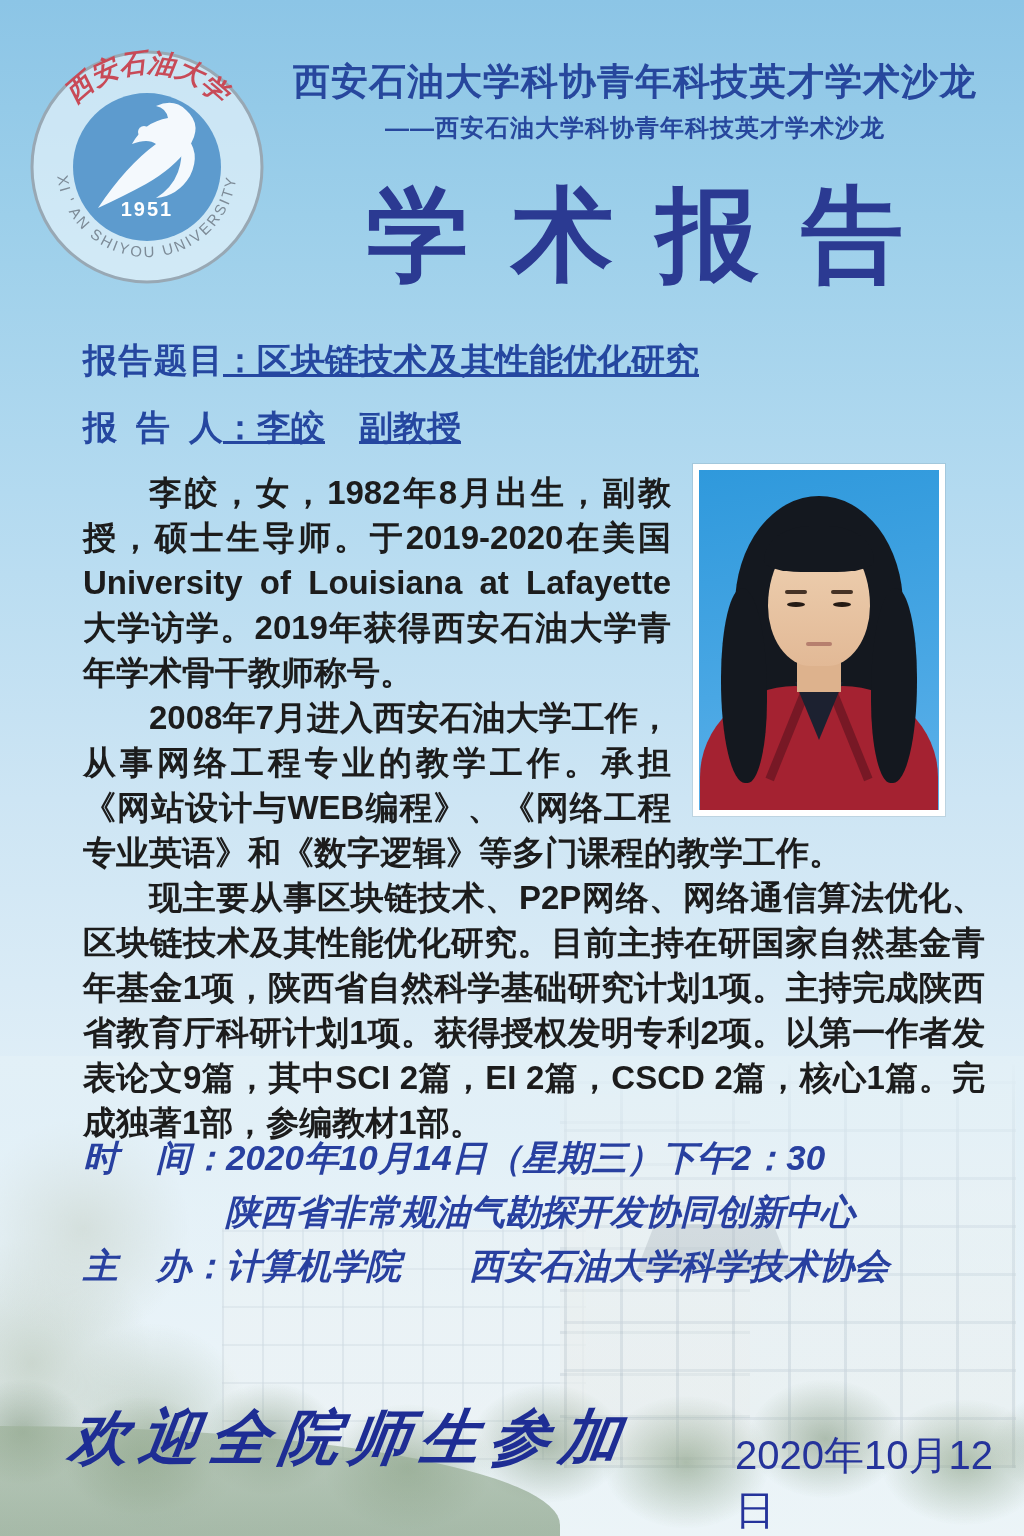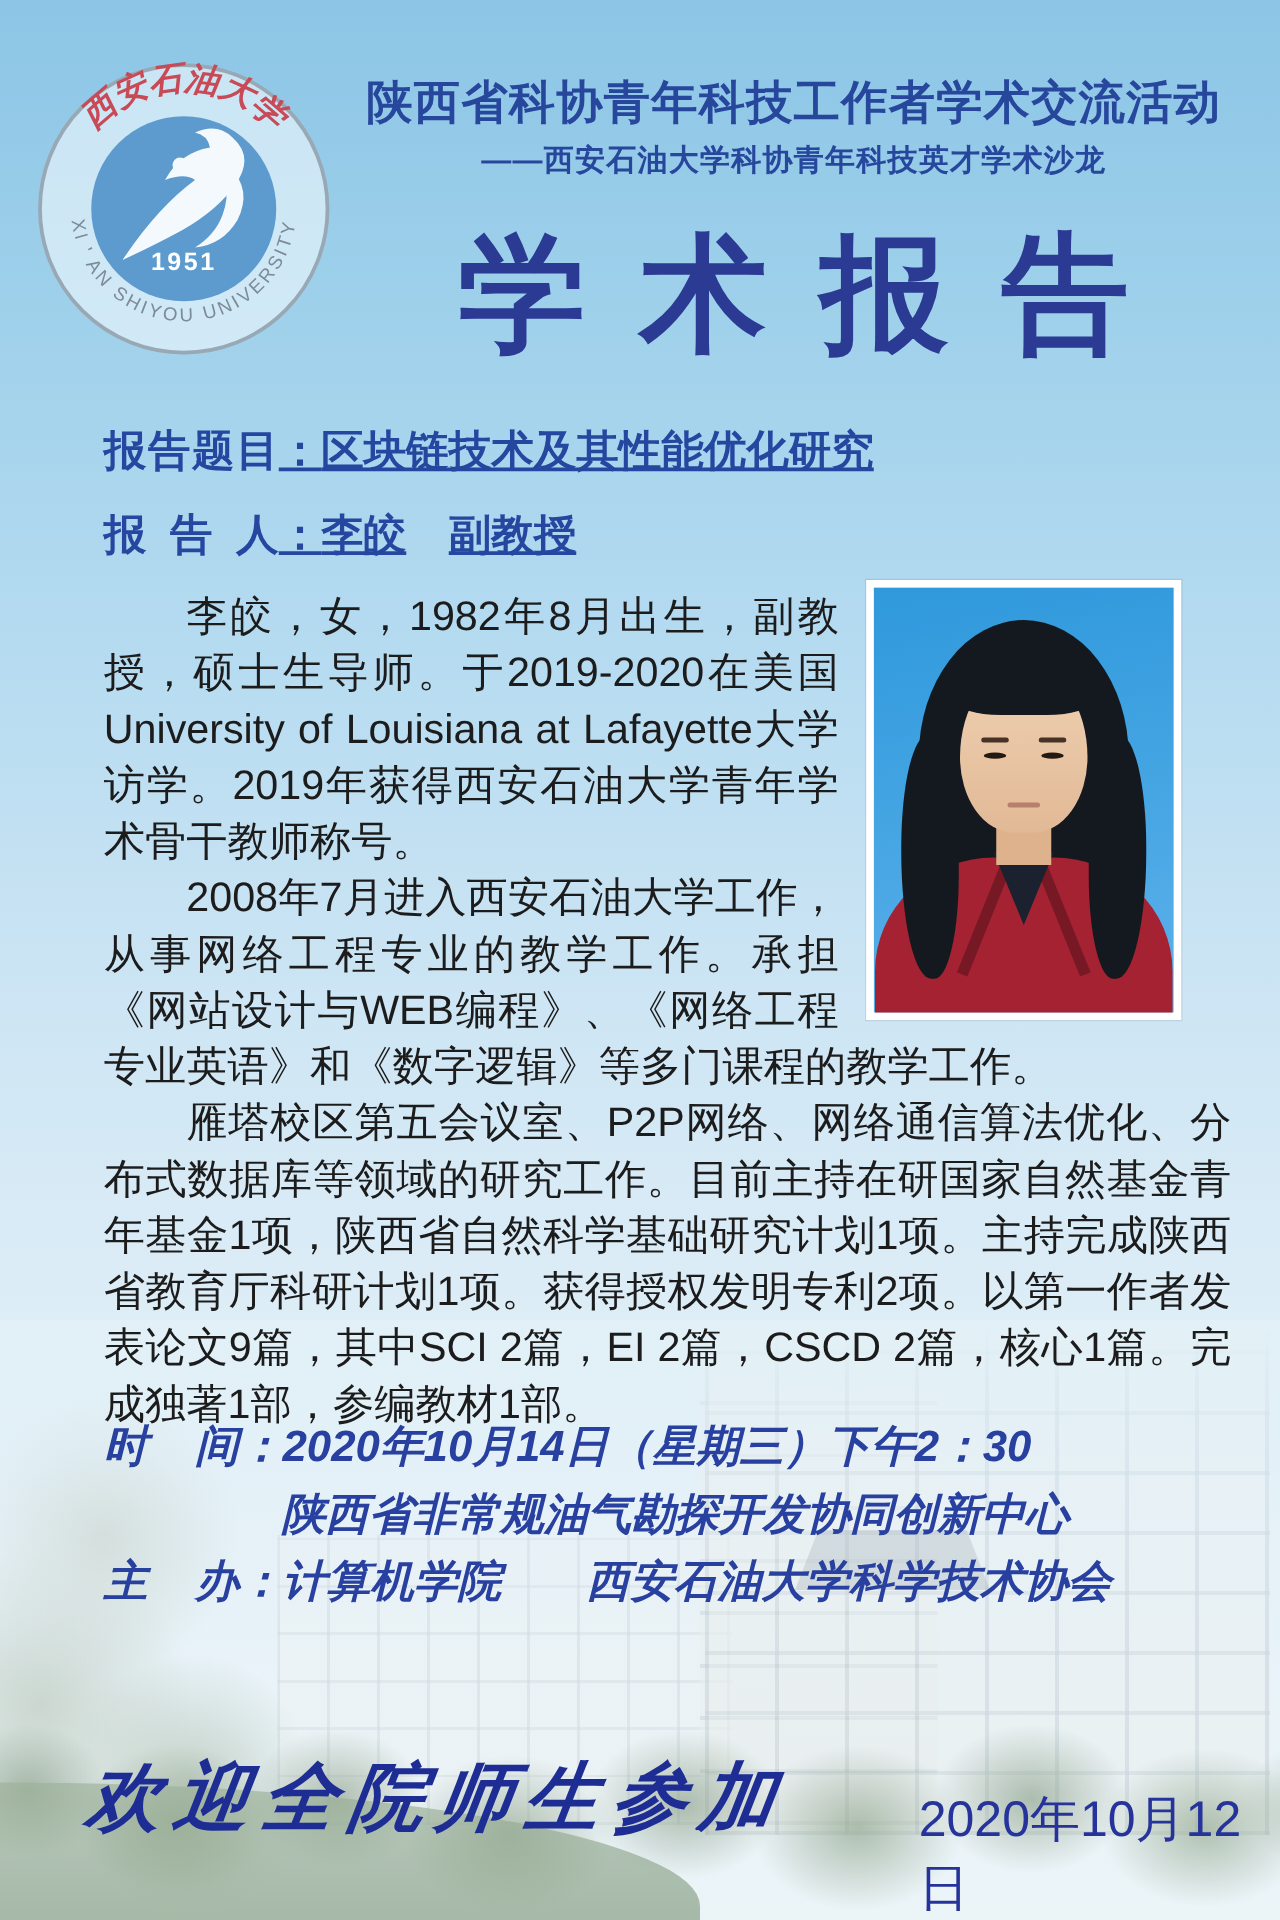--- a/index.html
+++ b/index.html
@@ -59,21 +59,21 @@
   .big-title { position:absolute; left:280px; top:168px; width:710px; text-align:center;
     font-family:"Liberation Serif", serif; font-weight:bold; font-size:102px; letter-spacing:.42em;
     text-indent:.42em; color:#2b3a92; }
   
   .meta { position:absolute; left:83px; top:338px; color:#2547a0; font-weight:bold; font-size:34px;text-decoration:underline; }
   .meta-row { margin:0 0 21px 0; white-space:nowrap; }
   .jlabel { display:inline-block; width:140px; text-align:justify; text-align-last:justify; vertical-align:bottom; }
   .sp-title { margin-left:34px; }
   
   .bio { position:absolute; left:83px; top:470px; width:902px; font-size:33px; line-height:45px;
-    color:#1c1c1c; text-align:justify; }
+    color:#1c1c1c; text-align:justify;font-weight:bold; }
   .bio p { margin:0; text-indent:2em; }
   .photo-frame { float:right; width:240px; height:340px; border:6px solid #ffffff;
     margin:-6px 40px 12px 22px; position:relative; overflow:hidden;
     background:linear-gradient(170deg,#2f99dc 0%,#49a7e4 60%,#5db1ea 100%);
     box-shadow:0 0 0 1px rgba(0,0,0,.08); }
   .ph-hair    { position:absolute; left:50%; top:26px; transform:translateX(-50%); width:168px; height:300px;
                 background:#14181f; border-radius:52% 52% 18% 18% / 38% 38% 30% 30%; }
   .ph-coat    { position:absolute; left:50%; bottom:-6px; transform:translateX(-50%); width:238px; height:130px;
                 background:#a42231; border-radius:40% 40% 0 0 / 70% 70% 0 0; }
   .ph-lapel-l { position:absolute; left:84px;  top:218px; width:9px; height:95px; background:#771825; transform:rotate(22deg); }
@@ -140,21 +140,21 @@
         <text font-size="27" font-weight="bold" font-style="italic" fill="#c84a57" font-family="Liberation Serif, serif">
           <textPath href="#arcTop" startOffset="50%" text-anchor="middle">西安石油大学</textPath>
         </text>
         <text font-size="15" letter-spacing="2.5" fill="#7d8b97" font-family="Liberation Sans, sans-serif">
           <textPath href="#arcBot" startOffset="50%" text-anchor="middle">XI ' AN  SHIYOU  UNIVERSITY</textPath>
         </text>
       </svg>
     </div>
 
     <div class="hdr">
-      <div class="hdr-line1">陕西省科协青年科技工作者学术交流活动</div>
+      <div class="hdr-line1">西安石油大学科协青年科技英才学术沙龙</div>
       <div class="hdr-line2">——西安石油大学科协青年科技英才学术沙龙</div>
     </div>
     <div class="big-title">学术报告</div>
 
     <div class="meta">
       <div class="meta-row">
         <span class="jlabel">报告题目</span><span>：</span><span>区块链技术及其性能优化研究</span>
       </div>
       <div class="meta-row">
         <span class="jlabel">报告人</span><span>：</span><span>李皎</span><span class="sp-title">副教授</span>
@@ -174,21 +174,21 @@
         <div class="ph-face"></div>
         <div class="ph-fringe"></div>
         <div class="ph-brow-l"></div>
         <div class="ph-brow-r"></div>
         <div class="ph-eye-l"></div>
         <div class="ph-eye-r"></div>
         <div class="ph-mouth"></div>
       </div>
       <p>李皎，女，1982年8月出生，副教授，硕士生导师。于2019-2020在美国University of Louisiana at Lafayette大学访学。2019年获得西安石油大学青年学术骨干教师称号。</p>
       <p>2008年7月进入西安石油大学工作，从事网络工程专业的教学工作。承担《网站设计与WEB编程》、《网络工程专业英语》和《数字逻辑》等多门课程的教学工作。</p>
-      <p>雁塔校区第五会议室、P2P网络、网络通信算法优化、分布式数据库等领域的研究工作。目前主持在研国家自然基金青年基金1项，陕西省自然科学基础研究计划1项。主持完成陕西省教育厅科研计划1项。获得授权发明专利2项。以第一作者发表论文9篇，其中SCI 2篇，EI 2篇，CSCD 2篇，核心1篇。完成独著1部，参编教材1部。</p>
+      <p>现主要从事区块链技术、P2P网络、网络通信算法优化、区块链技术及其性能优化研究。目前主持在研国家自然基金青年基金1项，陕西省自然科学基础研究计划1项。主持完成陕西省教育厅科研计划1项。获得授权发明专利2项。以第一作者发表论文9篇，其中SCI 2篇，EI 2篇，CSCD 2篇，核心1篇。完成独著1部，参编教材1部。</p>
     </div>
 
     <div class="details">
       <div class="det-row">
         <span class="jlabel2">时间</span><span>：</span><span>2020年10月14日（星期三）下午2：30</span>
       </div>
       <div class="det-row indent">
         <span>陕西省非常规油气勘探开发协同创新中心</span>
       </div>
       <div class="det-row">

